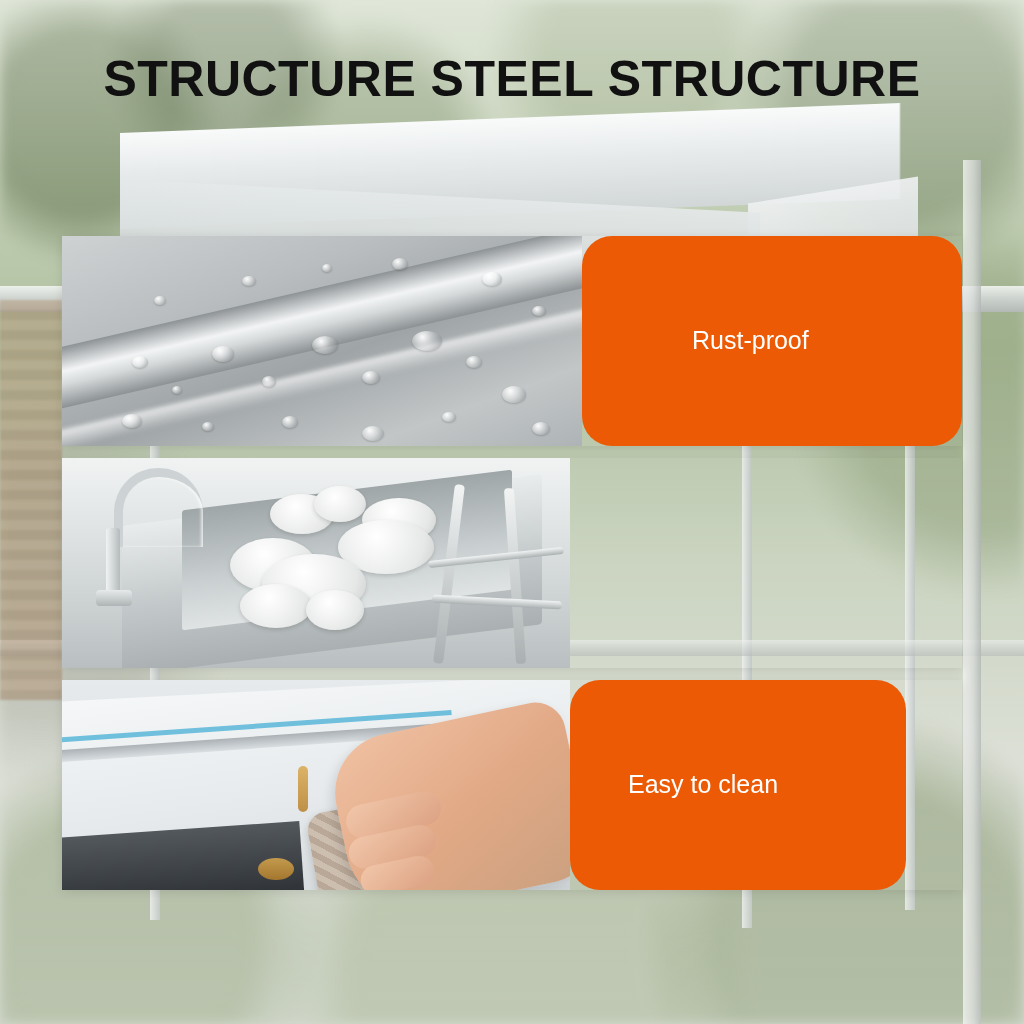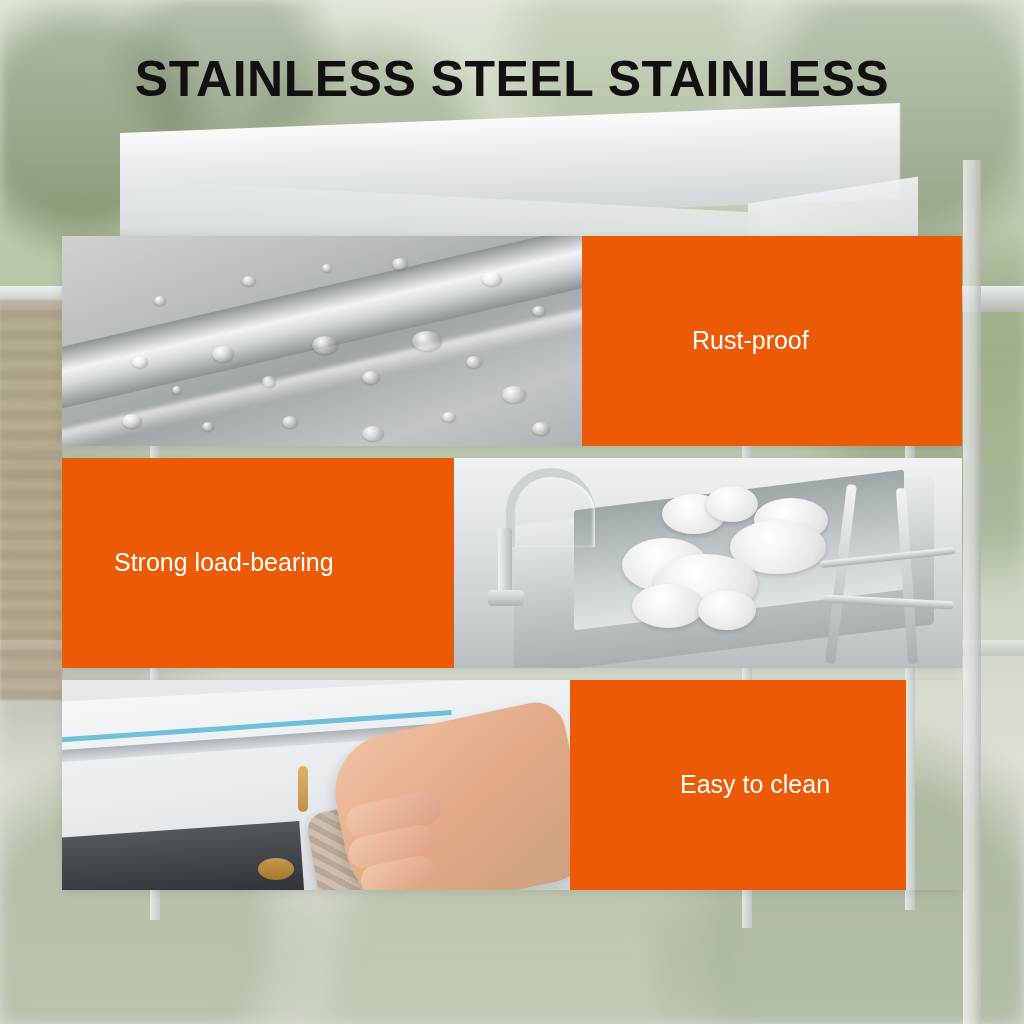--- a/index.html
+++ b/index.html
@@ -160,35 +160,36 @@
     margin-bottom: 12px;
     box-shadow: 0 2px 10px rgba(0,0,0,0.10);
   }
   .row:last-child { margin-bottom: 0; }
 
   .panel-label {
     background: #ec5a05;
     display: flex;
     align-items: center;
     box-sizing: border-box;
+    border-radius: 30px;
   }
   .panel-label .label-text {
     color: #ffffff;
     font-size: 25px;
     font-weight: 400;
     line-height: 1.25;
   }
   .row-1 .panel-photo { width: 520px; }
   .row-1 .panel-label { width: 380px; padding-left: 110px; }
 
   .row-2 .panel-label { width: 392px; padding-left: 52px; }
   .row-2 .panel-photo { width: 508px; }
 
   .row-3 .panel-photo { width: 508px; }
-  .row-3 .panel-label { width: 336px; padding-left: 110px; }
+  .row-3 .panel-label { width: 336px; padding-left: 58px; }
 
   .panel-photo {
     position: relative;
     overflow: hidden;
   }
 
   
   .photo-water {
     position: absolute;
     inset: 0;
@@ -382,21 +383,21 @@
     <div class="bg-leg" style="left:742px; top:288px; height:640px;"></div>
     <div class="bg-leg" style="left:905px; top:250px; height:660px;"></div>
     <div class="bg-rail"></div>
     <div class="bg-rail lower"></div>
     <div class="bg-post" style="left:963px;"></div>
     <div class="bg-wood"></div>
     <div class="bg-haze"></div>
   </div>
 
   <div class="heading-block">
-    <h1 class="title">STAINLESS STEEL STAINLESS</h1>
+    <h1 class="title">STRUCTURE STEEL STRUCTURE</h1>
   </div>
 
   <div class="rows">
 
     <div class="row row-1">
       <div class="panel-photo">
         <div class="photo-water">
           <div class="edge"></div>
           <div class="edge2"></div>
           <div class="drop" style="left:70px;  top:120px; width:16px; height:12px;"></div>
@@ -421,23 +422,20 @@
           <div class="drop" style="left:380px; top:176px; width:14px; height:10px;"></div>
           <div class="drop" style="left:470px; top:186px; width:18px; height:13px;"></div>
         </div>
       </div>
       <div class="panel-label">
         <span class="label-text">Rust-proof</span>
       </div>
     </div>
 
     <div class="row row-2">
-      <div class="panel-label">
-        <span class="label-text">Strong load-bearing</span>
-      </div>
       <div class="panel-photo">
         <div class="photo-sink">
           <div class="sink-basin"></div>
           <div class="sink-inner"></div>
           <div class="faucet-arc"></div>
           <div class="faucet-stem"></div>
           <div class="faucet-base"></div>
           <div class="dish" style="left:208px; top:36px; width:64px; height:40px;"></div>
           <div class="dish" style="left:252px; top:28px; width:52px; height:36px;"></div>
           <div class="dish" style="left:300px; top:40px; width:74px; height:44px;"></div>

